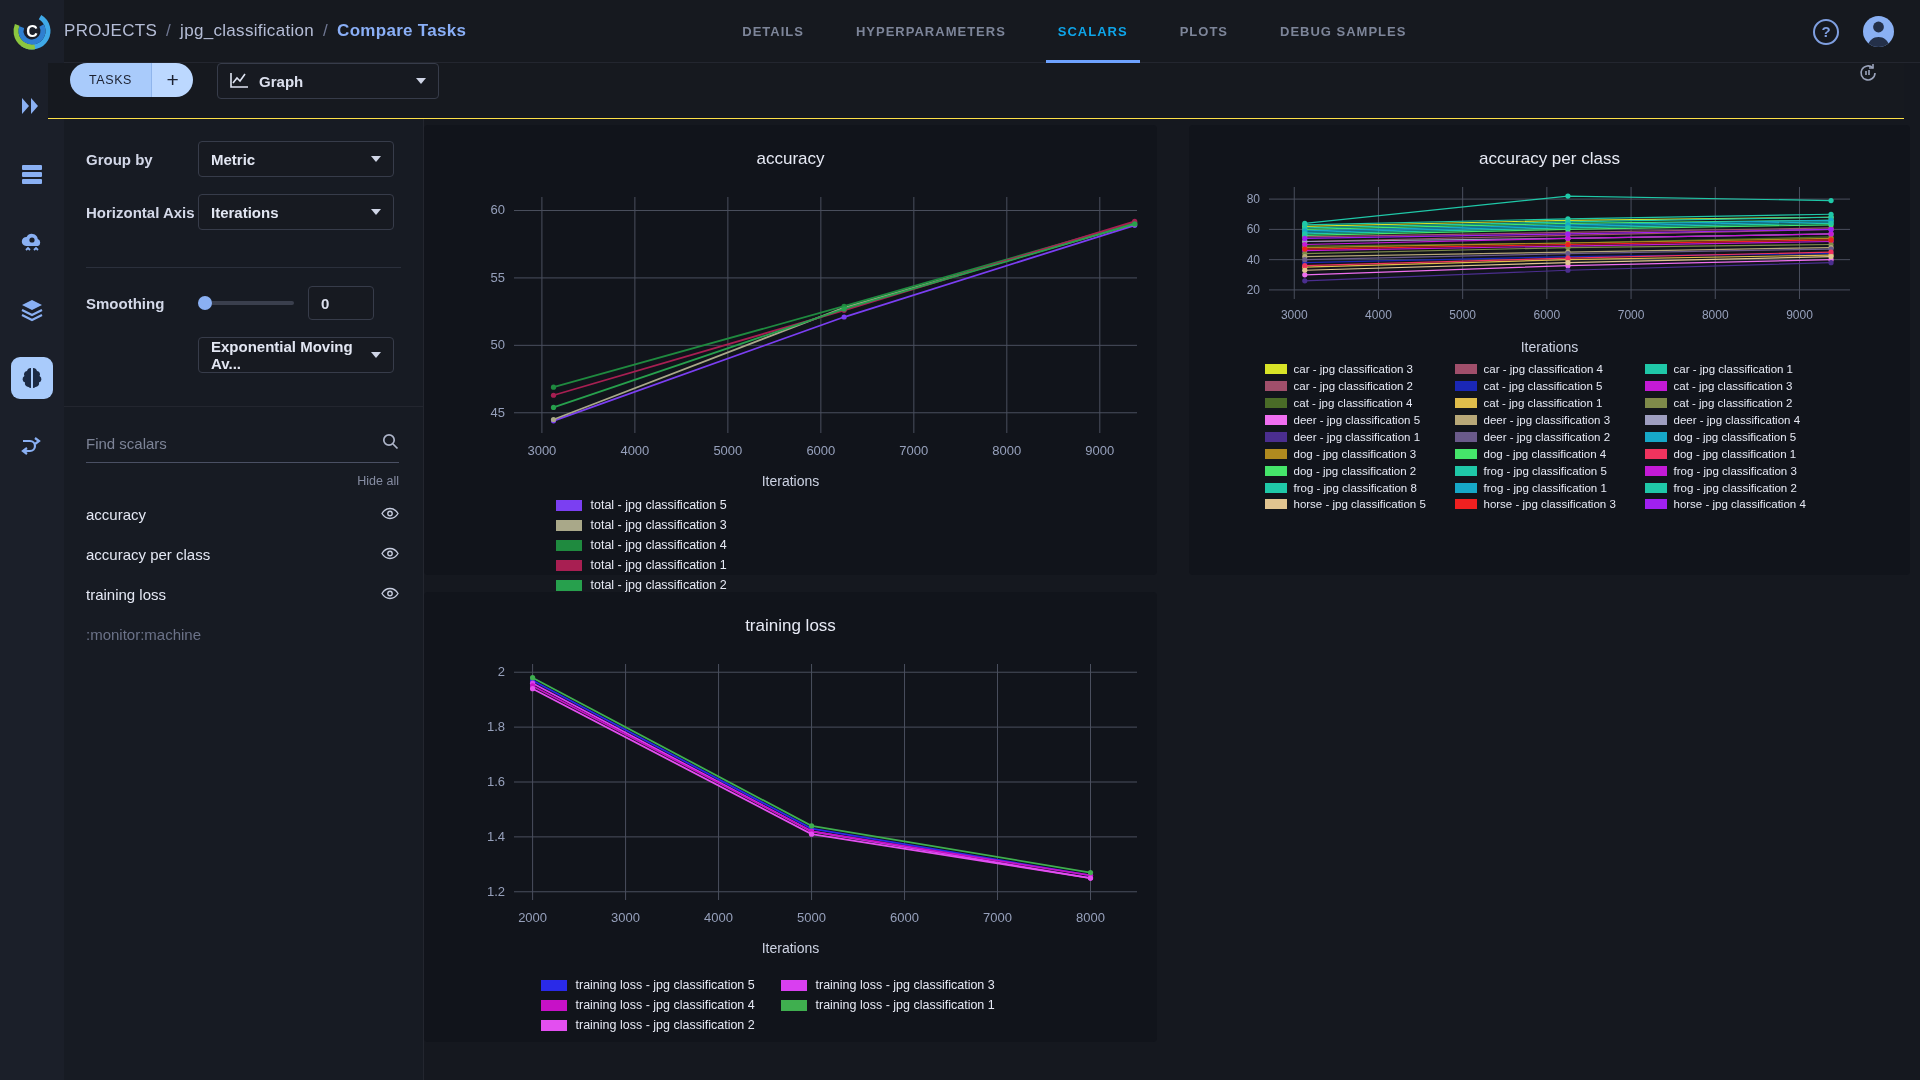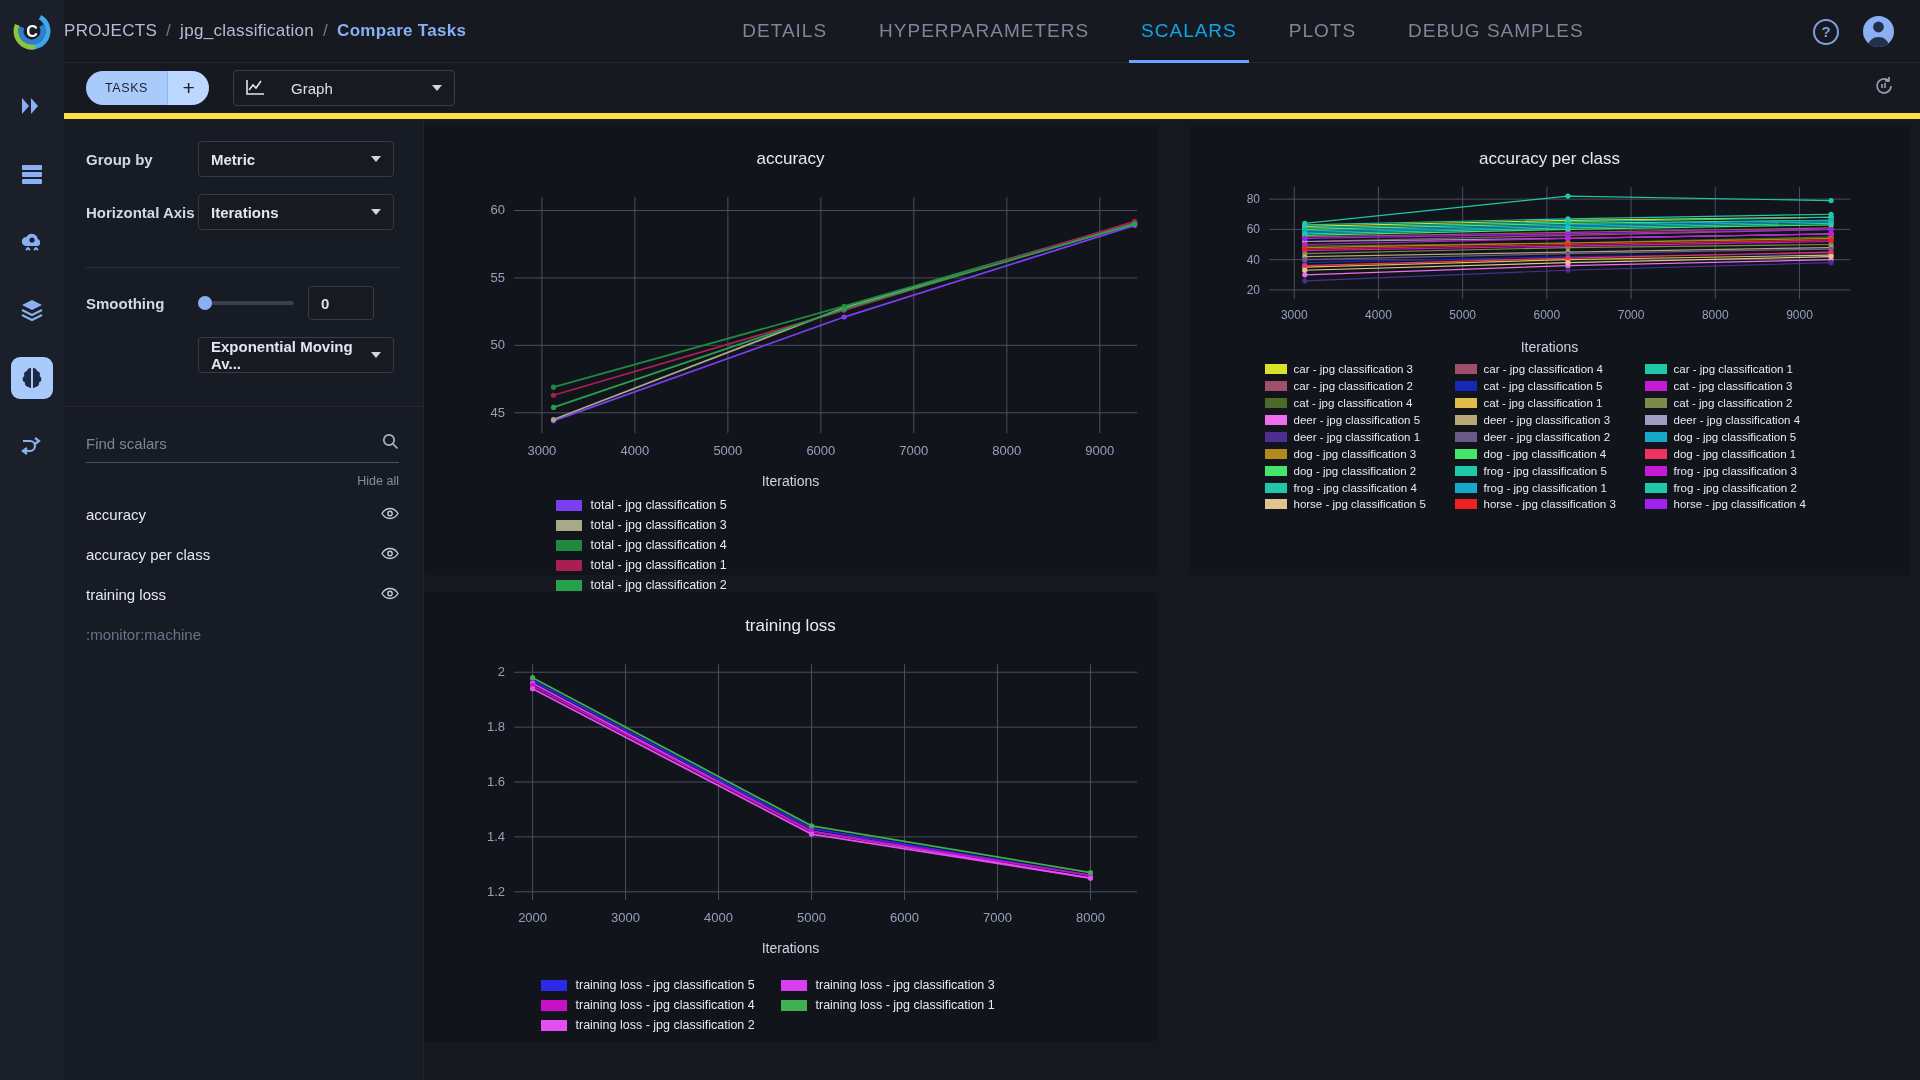--- a/index.html
+++ b/index.html
@@ -20,21 +20,21 @@
   .logo-cell {
     width: 64px; height: 63px; display: flex; align-items: center; justify-content: center;
     background: #1b1f29;
   }
   .breadcrumb { display: flex; align-items: center; font-size: 17px; letter-spacing: .3px; }
   .bc-link { color: #b5bdd6; }
   .bc-sep { color: #6f7792; margin: 0 9px; }
   .bc-cur { color: #8aaff7; font-weight: bold; }
   .nav { display: flex; align-items: center; margin-left: 250px; height: 63px; }
   .nav-item {
-    color: #7d8599; font-size: 19px; font-weight: normal; letter-spacing: 1px;
+    color: #7d8599; font-size: 13px; font-weight: bold; letter-spacing: 1px;
     padding: 0 26px; height: 63px; display: flex; align-items: center;
     position: relative;
   }
   .nav-item.active { color: #0ea5e9; }
   .nav-item.active::after {
     content: ""; position: absolute; left: 14px; right: 14px; bottom: 0;
     height: 3px; background: #6ea2ff;
   }
   .topright { position: absolute; right: 26px; top: 0; height: 63px; display: flex; align-items: center; gap: 24px; }
   .circ-ico { width: 26px; height: 26px; border-radius: 50%; border: 2px solid #7f9fe0; color: #7f9fe0;
@@ -45,32 +45,32 @@
   .rail {
     position: absolute; top: 63px; left: 0; width: 64px; height: 1017px;
     background: #1b1f29;
     display: flex; flex-direction: column; align-items: center; padding-top: 22px; gap: 26px;
   }
   .rail-btn { width: 42px; height: 42px; border-radius: 9px; display: flex; align-items: center; justify-content: center; }
   .rail-btn.active { background: #a9cbfb; }
 
   
   .toolbar {
-    position: absolute; top: 63px; left: 64px; width: 1856px; height: 56px;
-    background: #16191f; border-bottom: 6px solid #fde047;
-    display: flex; align-items: center; padding-left: 22px;
+    position: absolute; top: 63px; left: 48px; width: 1856px; height: 56px;
+    background: #16191f; border-bottom: 1px solid #fde047;
+    display: flex; align-items: flex-start; padding-left: 22px;
   }
   .tasks-pill { display: flex; height: 34px; border-radius: 17px; overflow: hidden; }
   .tasks-pill .lbl { background: #a9cbfb; color: #1c2130; font-size: 12.5px; letter-spacing: .6px;
                      display: flex; align-items: center; padding: 0 19px; }
   .tasks-pill .plus { background: #bcd8ff; color: #1c2130; width: 42px; display: flex; align-items: center;
                       justify-content: center; font-size: 21px; border-left: 1px solid #8fb5ec; }
   .graph-select {
     margin-left: 24px; width: 222px; height: 36px; border: 1px solid #373c4a; border-radius: 4px;
-    background: #171a21; display: flex; align-items: center; padding: 0 12px; gap: 26px; font-size: 15px;
+    background: #171a21; display: flex; align-items: center; padding: 0 12px; gap: 10px; font-size: 15px; font-weight: bold;
   }
   .caret { margin-left: auto; border-left: 5px solid transparent; border-right: 5px solid transparent;
            border-top: 6px solid #cfd5e6; }
   .toolbar-right { margin-left: auto; margin-right: 26px; }
 
   
   .panel {
     position: absolute; top: 119px; left: 64px; width: 360px; height: 961px;
     background: #171b23; border-right: 1px solid #23262f;
   }
@@ -611,21 +611,21 @@
       <div class="legend-item">
         <span class="swatch" style="background: rgb(31, 200, 168);"></span>
         <span>frog - jpg classification 5</span>
       </div>
       <div class="legend-item">
         <span class="swatch" style="background: rgb(196, 26, 214);"></span>
         <span>frog - jpg classification 3</span>
       </div>
       <div class="legend-item">
         <span class="swatch" style="background: rgb(31, 200, 168);"></span>
-        <span>frog - jpg classification 4</span>
+        <span>frog - jpg classification 8</span>
       </div>
       <div class="legend-item">
         <span class="swatch" style="background: rgb(22, 168, 200);"></span>
         <span>frog - jpg classification 1</span>
       </div>
       <div class="legend-item">
         <span class="swatch" style="background: rgb(31, 200, 168);"></span>
         <span>frog - jpg classification 2</span>
       </div>
       <div class="legend-item">

